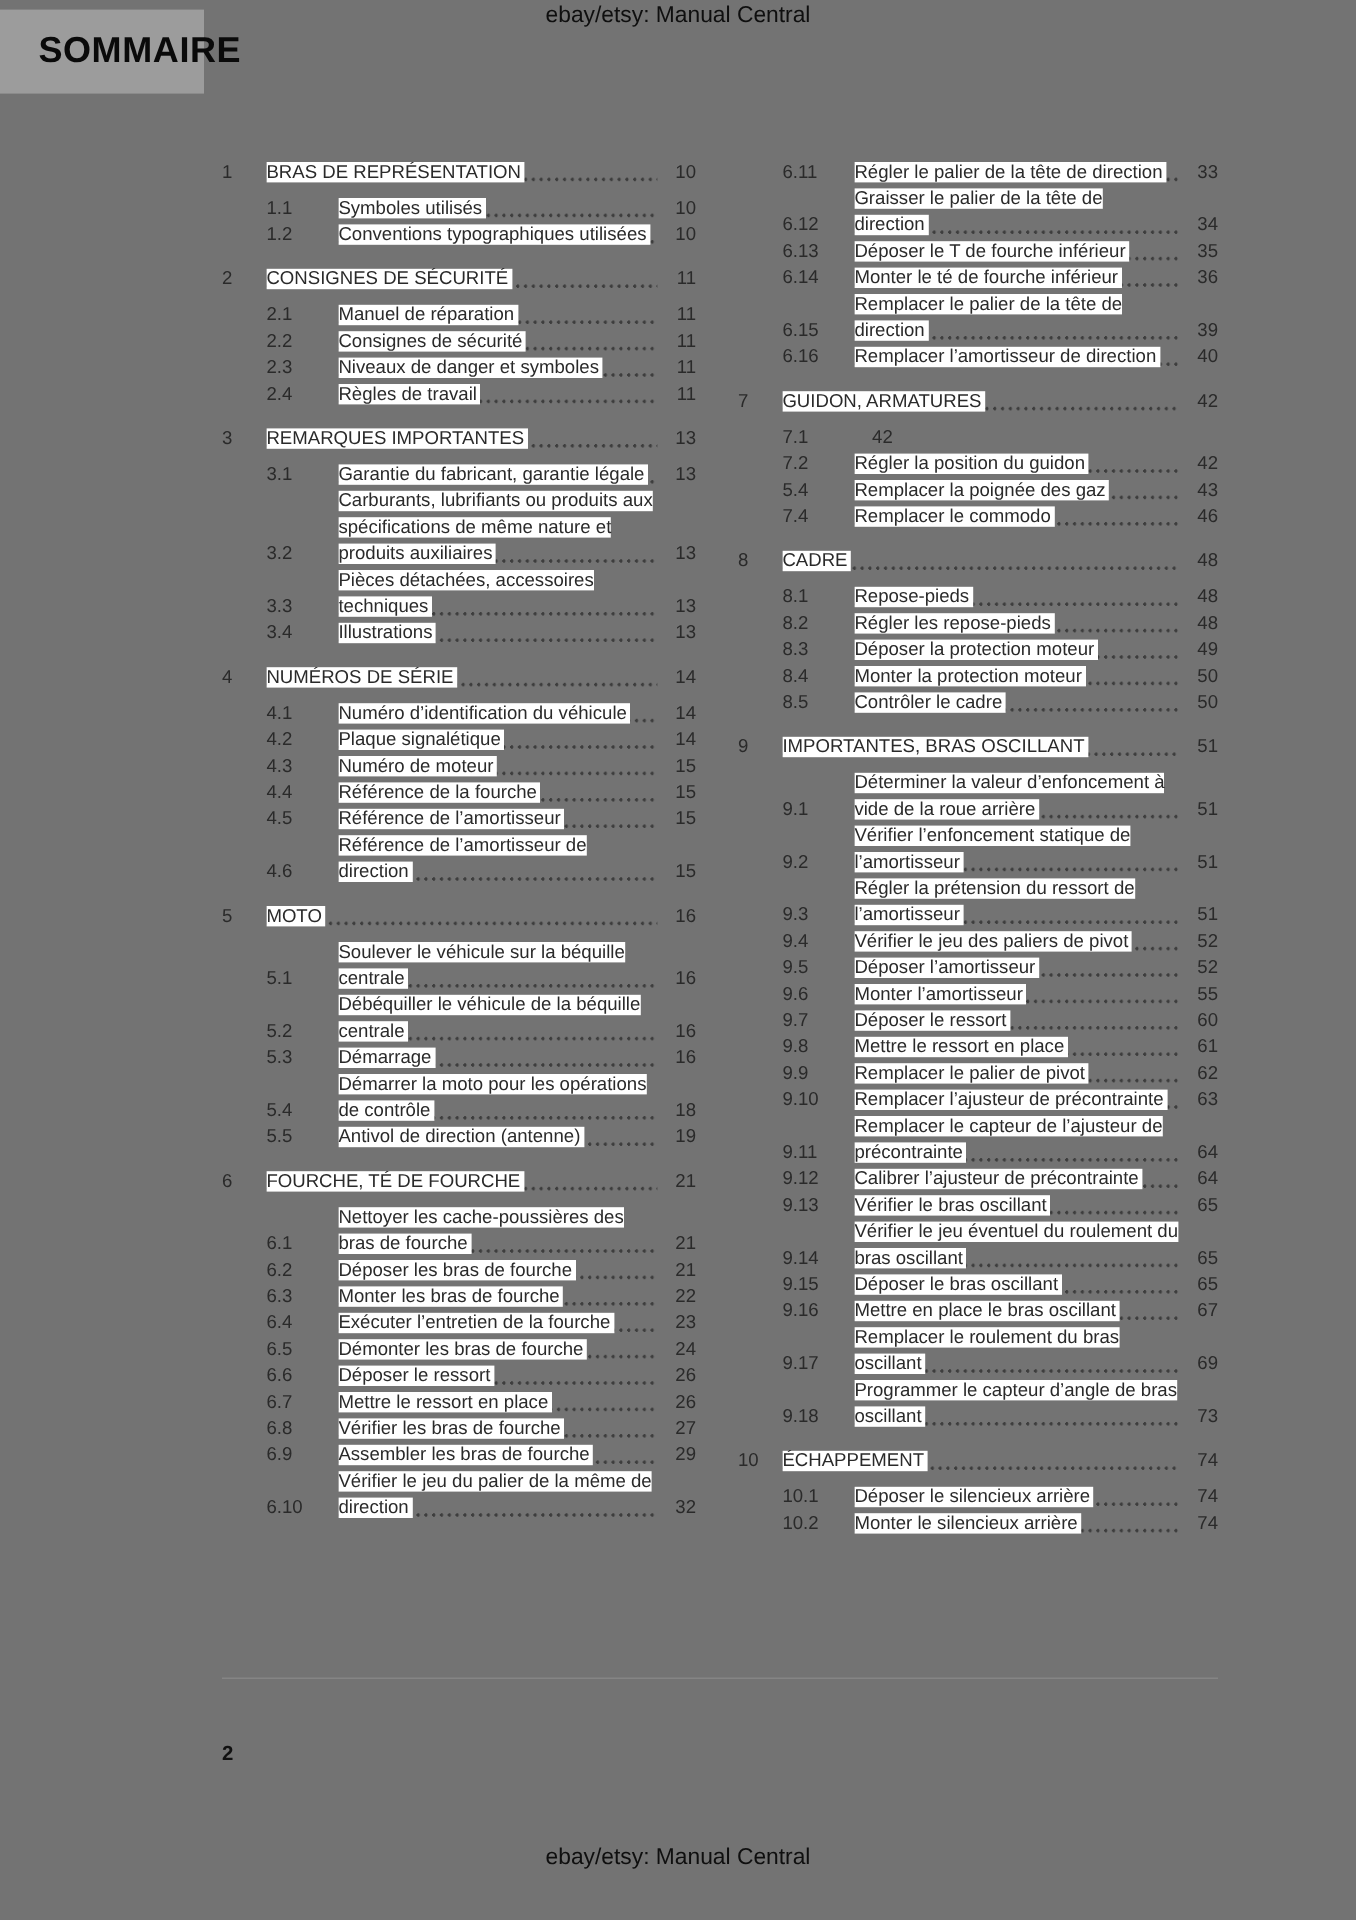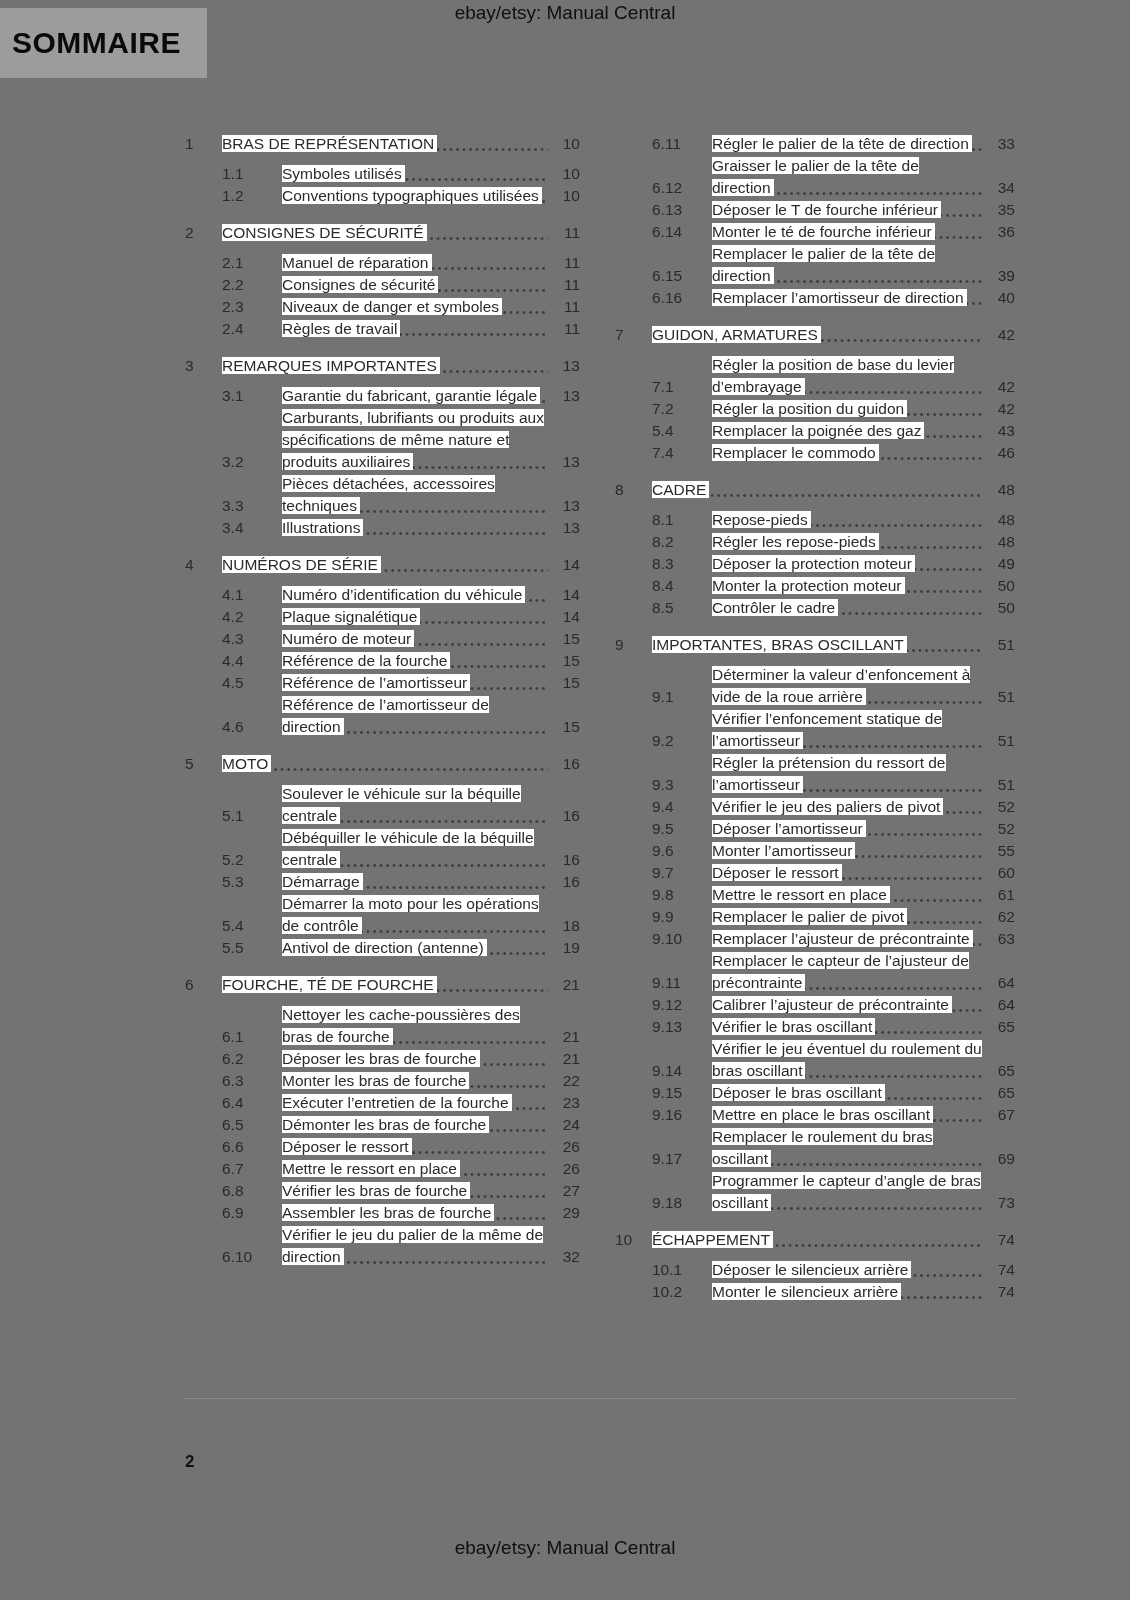--- a/index.html
+++ b/index.html
@@ -24,26 +24,26 @@
     position: absolute;
     top: 1537px; left: 0;
     width: 100%;
     text-align: center;
     font-size: 19px;
     color: #0f0f0f;
   }
   .label-box {
     position: absolute;
     top: 8px; left: 0;
-    width: 207px; height: 70px;
+    width: 170px; height: 70px;
     background: #9c9c9c;
     display: flex;
     align-items: center;
     box-sizing: border-box;
-    padding-left: 12px;
+    padding-left: 32px;
   }
   .label-box .label-text {
     font-size: 30px;
     font-weight: bold;
     color: #0a0a0a;
     letter-spacing: 0.5px;
   }
   .toc-wrap {
     position: absolute;
     top: 133px; left: 185px;
@@ -427,23 +427,20 @@
   </div>
         <div class="toc-row l1">
     <span class="toc-num">7</span>
     <span class="toc-title">
       <span class="toc-text">GUIDON, ARMATURES</span>
     </span>
     <span class="toc-page">42</span>
   </div>
         <div class="toc-row l2">
     <span class="toc-num">7.1</span>
-    <span class="toc-title">
-      <span class="toc-text">Régler la position de base du levier d’embrayage</span>
-    </span>
     <span class="toc-page">42</span>
   </div>
         <div class="toc-row l2">
     <span class="toc-num">7.2</span>
     <span class="toc-title">
       <span class="toc-text">Régler la position du guidon</span>
     </span>
     <span class="toc-page">42</span>
   </div>
         <div class="toc-row l2">

